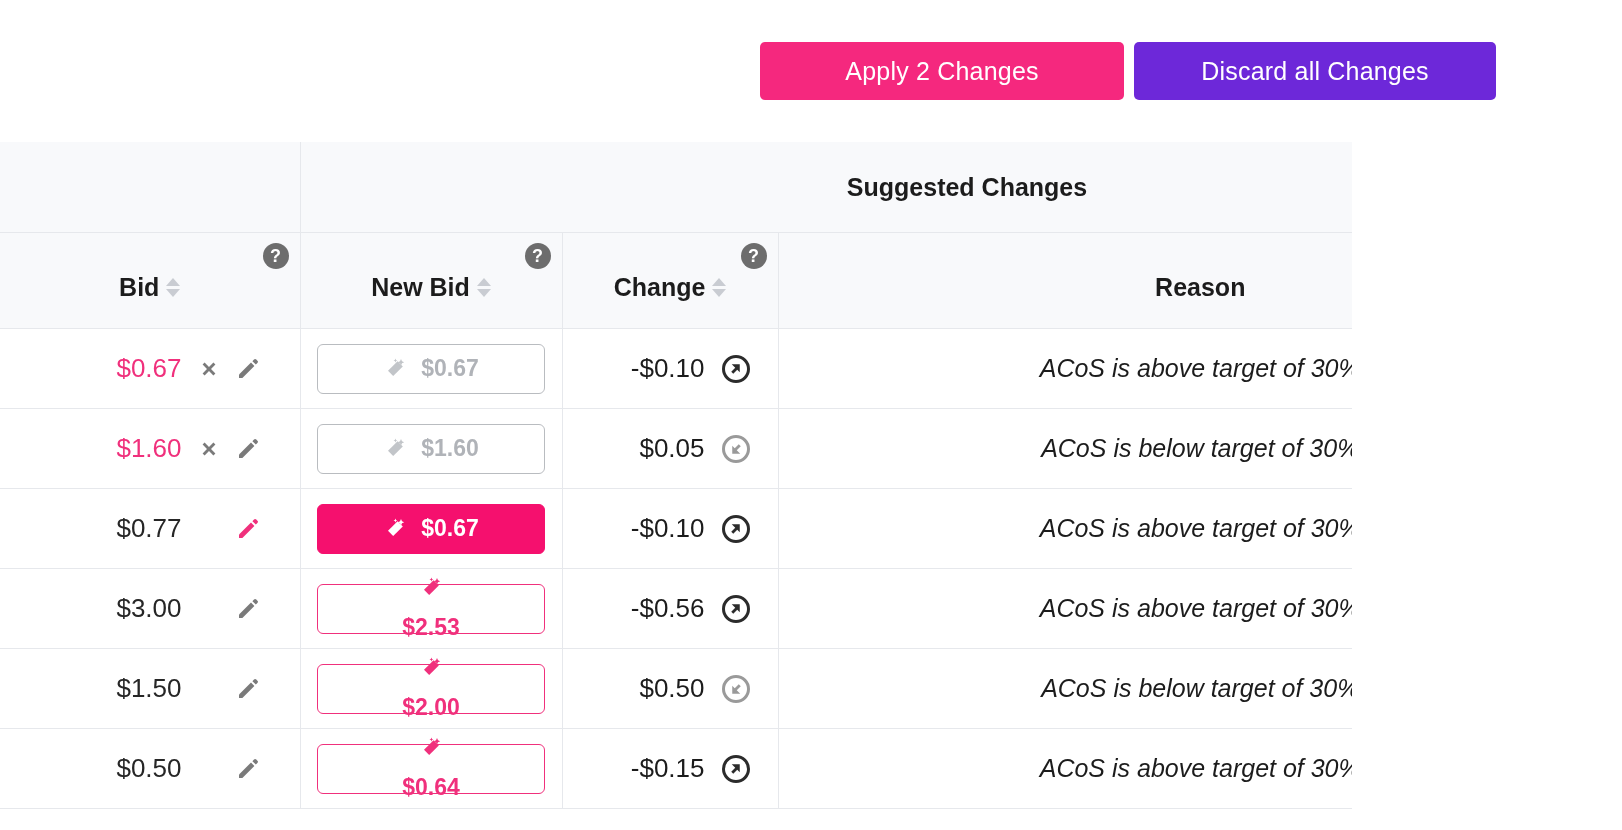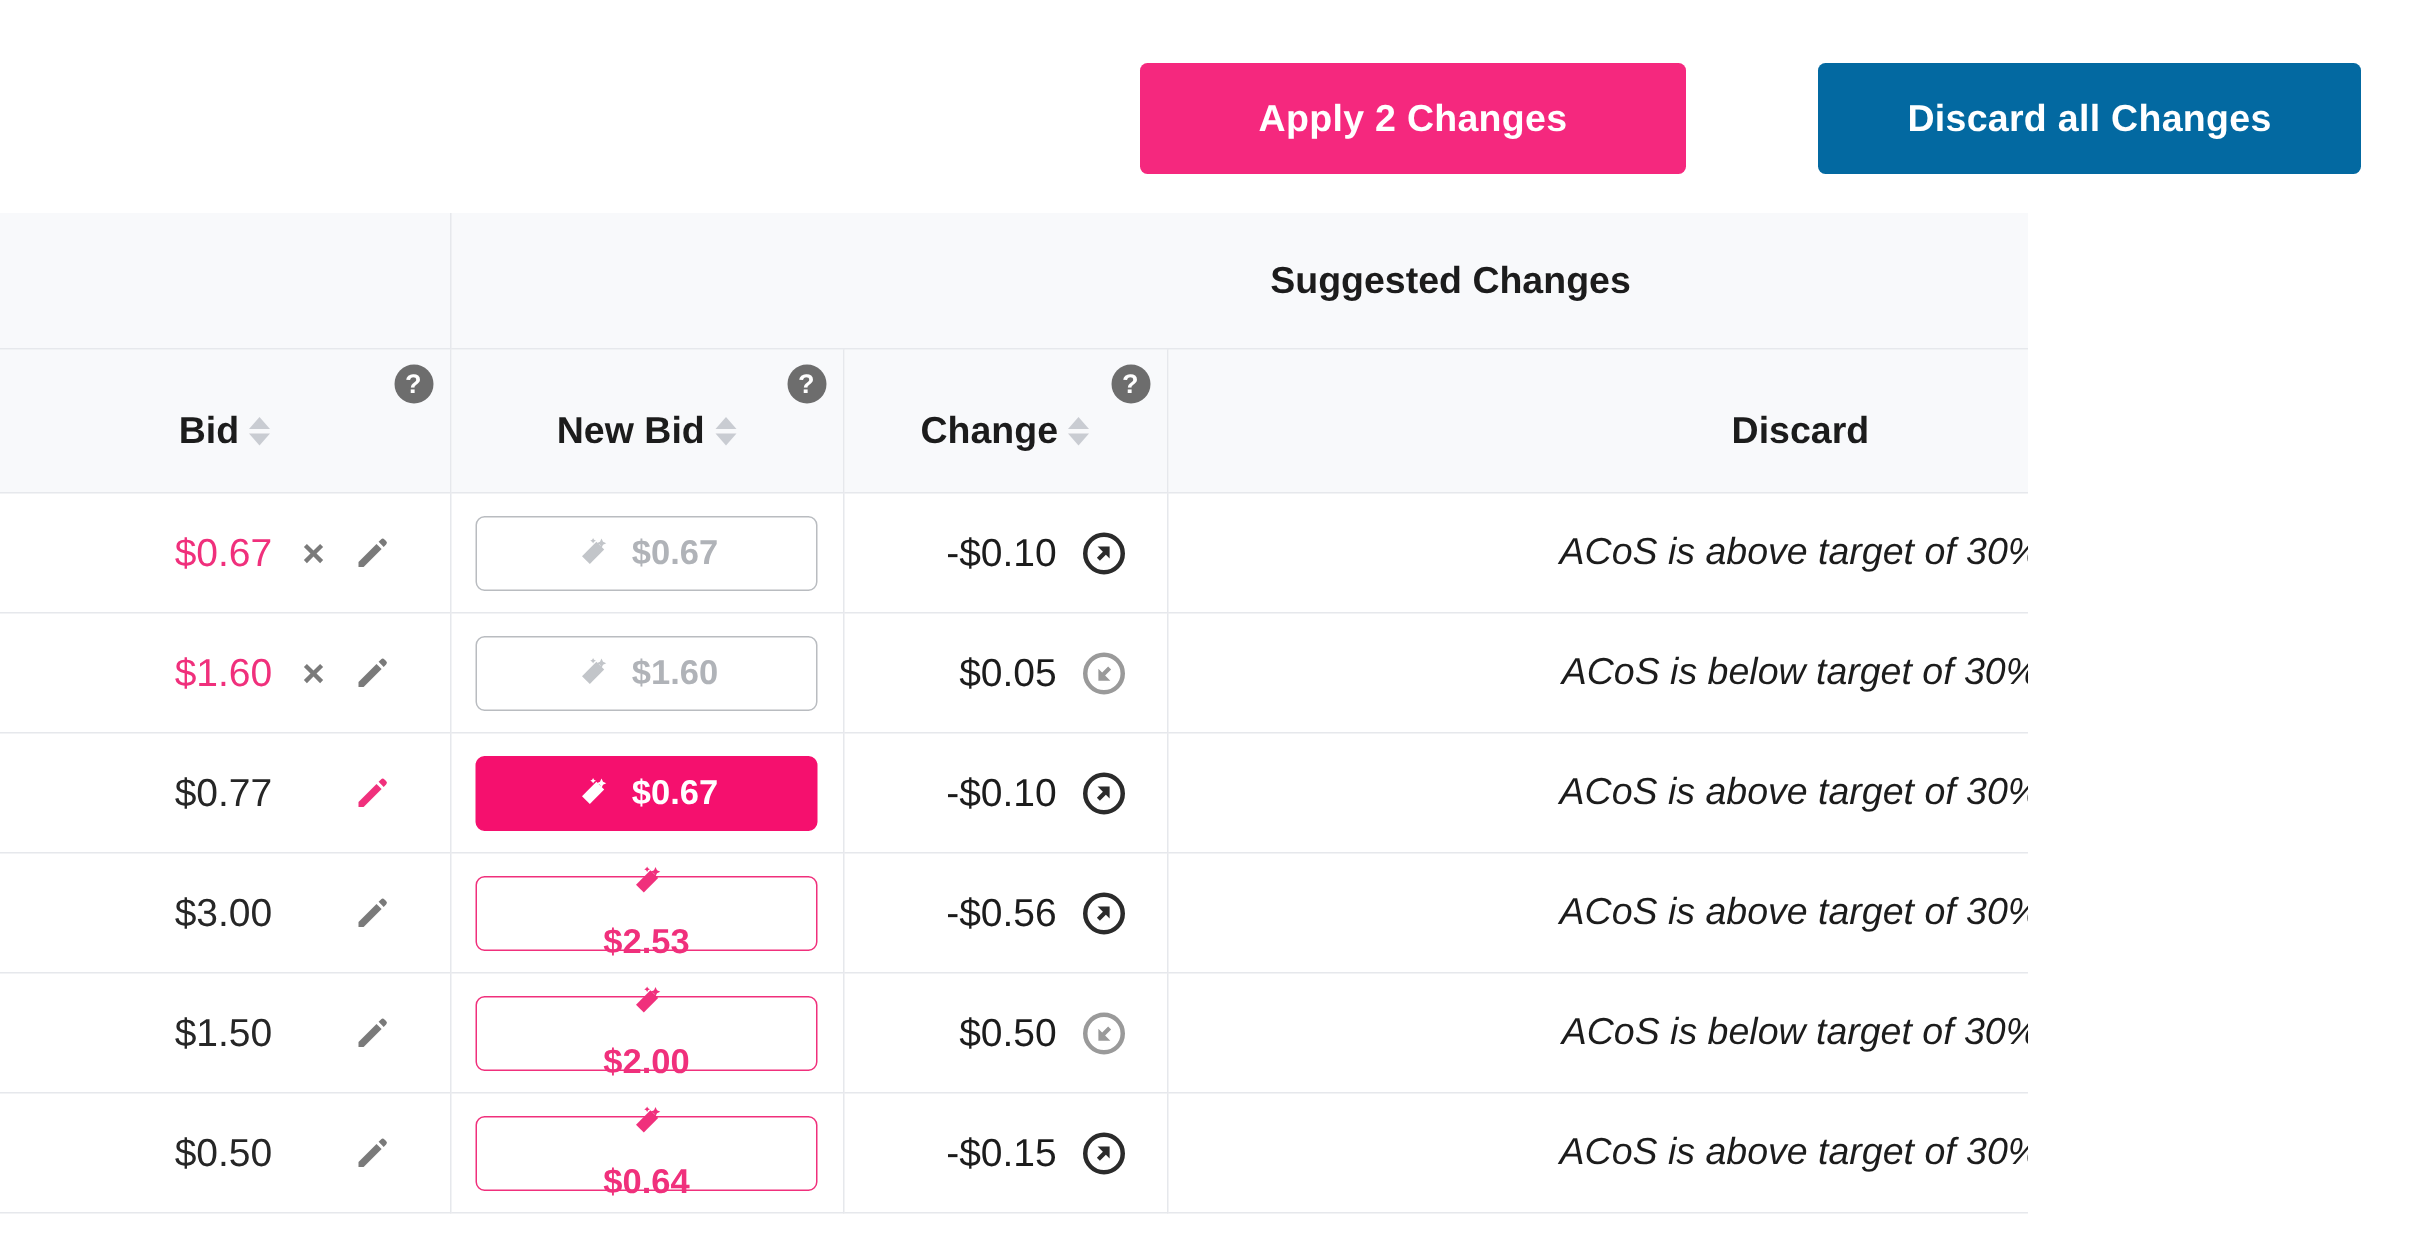--- a/index.html
+++ b/index.html
@@ -27,43 +27,43 @@
     position: absolute;
     top: 0;
     left: 0;
     width: 1622px;
     height: 142px;
     background: #ffffff;
   }
   .btn {
     position: absolute;
     top: 42px;
-    height: 74px;
+    height: 58px;
     border: none;
     border-radius: 5px;
     color: #ffffff;
     font-family: "Liberation Sans", sans-serif;
     font-size: 25px;
-    font-weight: bold;
+    font-weight: normal;
     letter-spacing: 0.2px;
     cursor: pointer;
     padding: 0;
     display: flex;
     align-items: center;
     justify-content: center;
   }
   .btn-apply {
     left: 760px;
     width: 364px;
     background: #f5287e;
   }
   .btn-discard {
-    left: 1212px;
+    left: 1134px;
     width: 362px;
-    background: #0369a1;
+    background: #6d28d9;
   }
 
   
   .table-wrap {
     position: absolute;
     top: 142px;
     left: 0;
     width: 1352px;
     height: 688px;
     overflow: hidden;
@@ -307,21 +307,21 @@
                 <span class="th-label">Change</span>
                 <span class="sort-arrows">
                   <span class="up"></span>
                   <span class="dn"></span>
                 </span>
               </div>
               <span class="help-icon">?</span>
             </th>
             <th style="border-right: none;">
               <div class="th-inner">
-                <span class="th-label">Discard</span>
+                <span class="th-label">Reason</span>
               </div>
               <span class="help-icon">?</span>
             </th>
           </tr>
       </thead>
       <tbody>
           <tr>
             <td>
               <div class="bid-cell">
                 <span class="bid-value highlight">$0.67</span>

